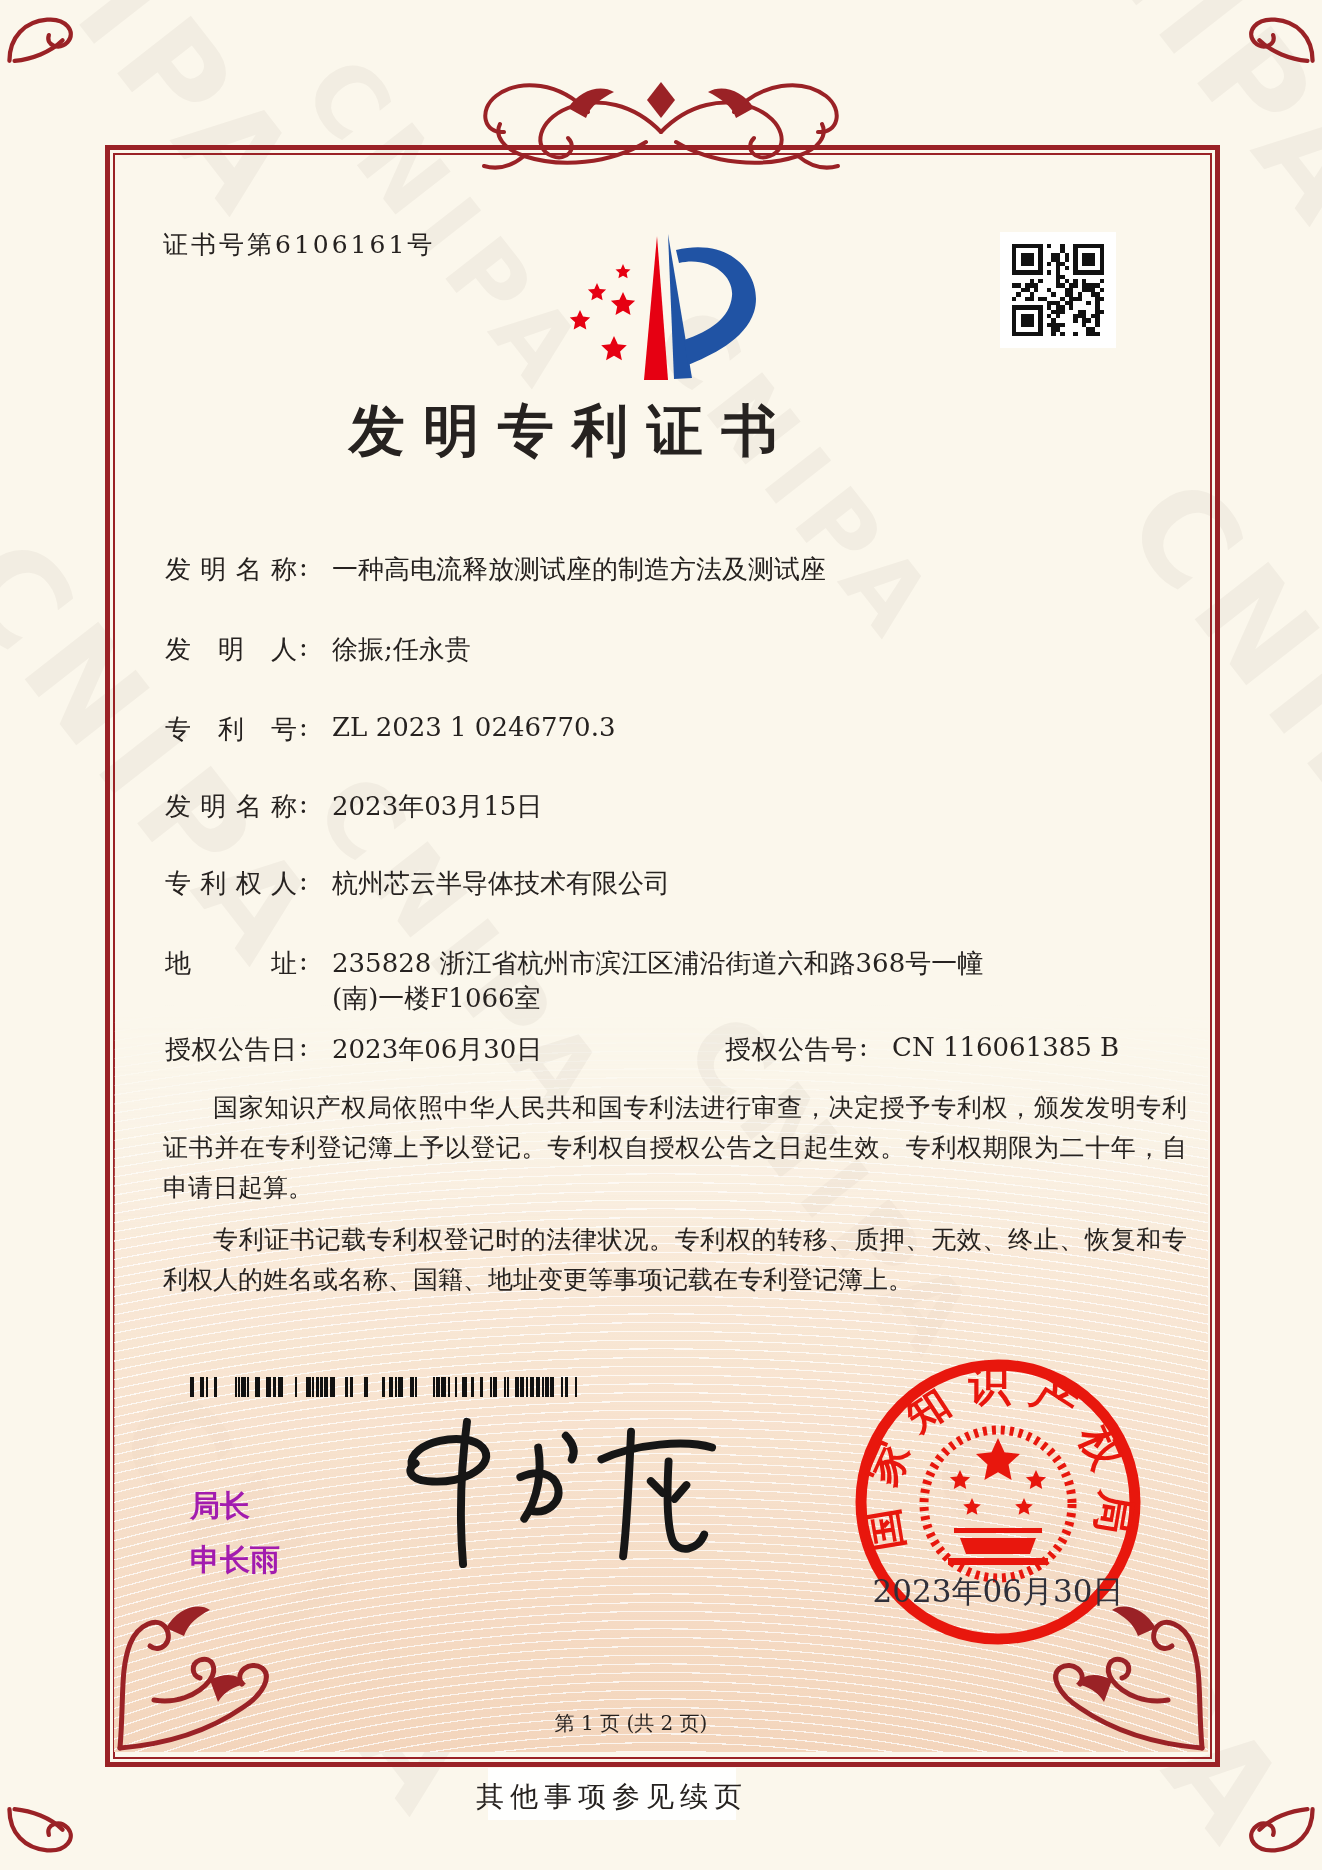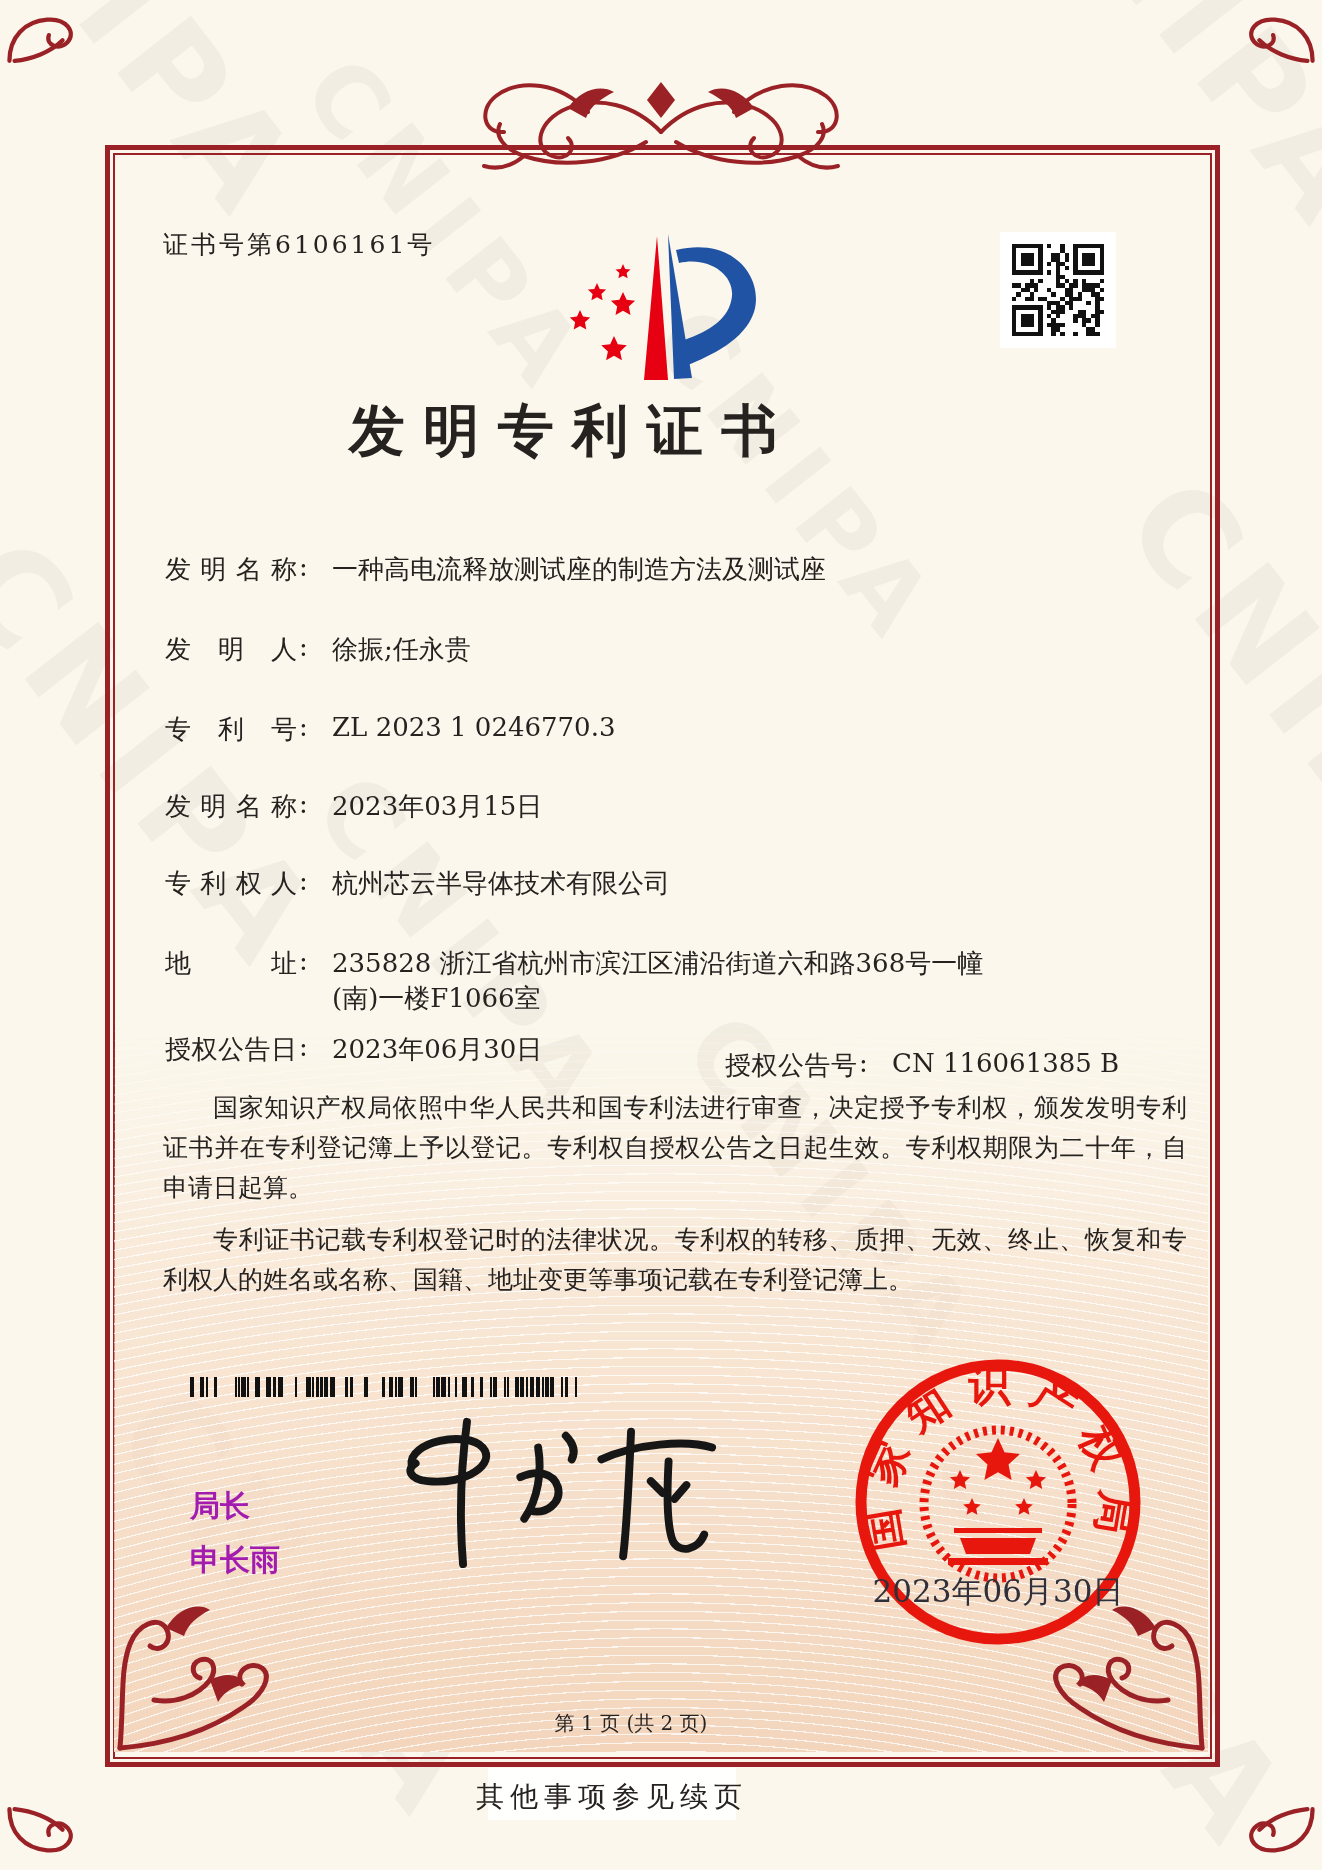--- a/index.html
+++ b/index.html
@@ -22,21 +22,21 @@
   .cert-no{position:absolute;left:163px;top:228px;font-size:25px;letter-spacing:3px;}
   .logo{position:absolute;left:558px;top:228px;}
   .qr{position:absolute;left:1000px;top:232px;width:116px;height:116px;background:#fff;
       display:flex;align-items:center;justify-content:center;}
   .title{position:absolute;left:200px;top:394px;width:726px;text-align:center;font-size:56px;
          font-weight:700;letter-spacing:0.33em;text-indent:0.33em;white-space:nowrap;}
   .frow{position:absolute;left:165px;font-size:26px;white-space:nowrap;}
   .flabel{display:inline-block;width:132px;text-align:justify;text-align-last:justify;vertical-align:top;}
   .fcolon{display:inline-block;margin:0 16px 0 2px;vertical-align:top;}
   .fvalue{display:inline-block;vertical-align:top;}
-  .grant2{position:absolute;left:560px;top:16px;}
+  .grant2{position:absolute;left:560px;top:0;}
   .legal{position:absolute;left:163px;top:1088px;width:1028px;font-size:25px;line-height:40px;
          text-align:justify;}
   .legal p{margin:0 4px 12px 0;text-indent:2em;}
   .barcode{position:absolute;left:190px;top:1377px;}
   .signer{position:absolute;left:190px;font-family:"DejaVu Sans","Liberation Sans",sans-serif;
           font-weight:700;font-size:30px;color:#a21caf;}
   .sig{position:absolute;left:372px;top:1408px;}
   .seal{position:absolute;left:848px;top:1352px;width:300px;height:300px;}
   .page-footer{position:absolute;left:431px;top:1710px;width:400px;text-align:center;font-size:20px;}
   .note-band{position:absolute;left:488px;top:1768px;width:248px;height:52px;background:rgba(255,255,255,0.92);}

